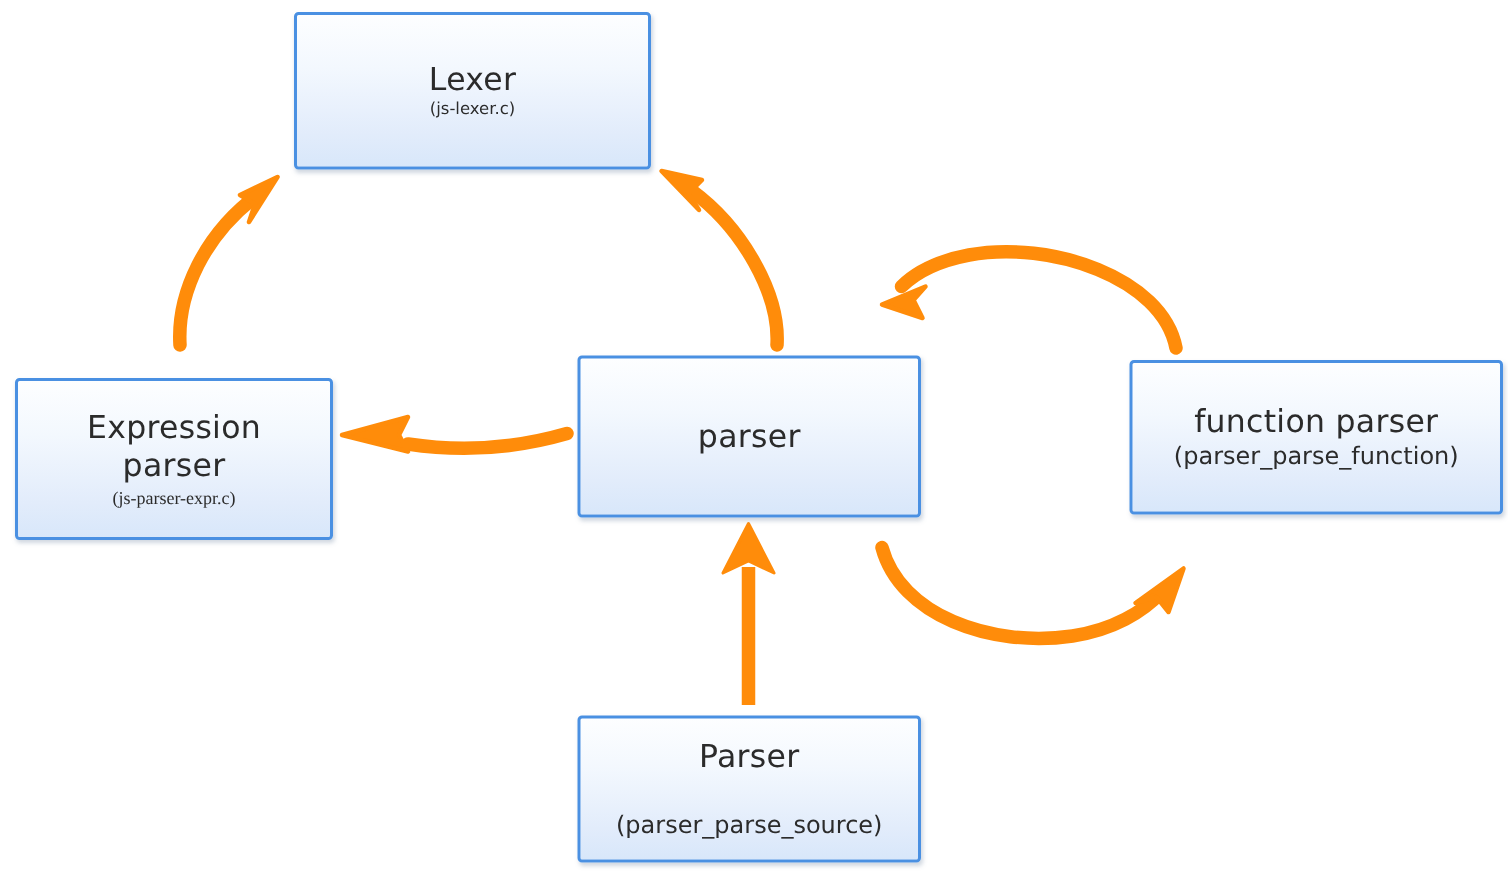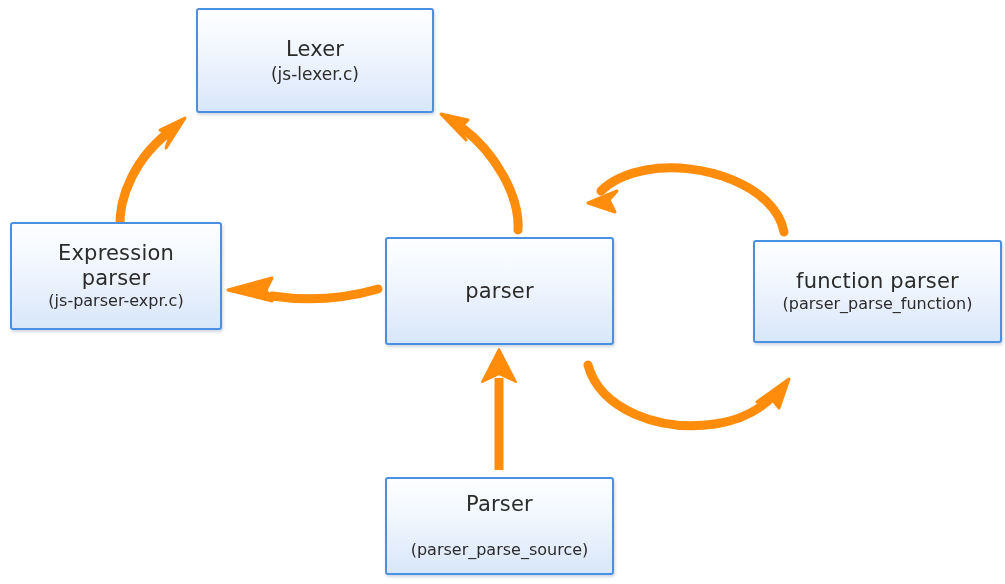--- a/index.html
+++ b/index.html
@@ -41,36 +41,36 @@
     text-align: center;
     color: #2b2b2b;
     line-height: 1.18;
   }
   .node-title {
     font-size: 21px;
     letter-spacing: 0.2px;
     white-space: nowrap;
   }
   .node-sub {
-    font-size: 17px;
+    font-size: 11px;
     letter-spacing: 0px;
     white-space: nowrap;
     margin-top: 2px;
   }
   
   #node-lexer      { left: 196px; top: 8px;   width: 238px; height: 105px; }
-  #node-expression { left: 10px;  top: 222px; width: 212px; height: 108px; }
+  #node-expression { left: 10px;  top: 252px; width: 212px; height: 108px; }
   #node-statement  { left: 385px; top: 237px; width: 229px; height: 108px; }
   #node-function   { left: 753px; top: 240px; width: 249px; height: 103px; text-align: center; }
   #node-parser     { left: 385px; top: 477px; width: 229px; height: 98px; }
 
   #node-function .node-title { font-size: 21px; }
   #node-function .node-sub   { font-size: 16px; }
   #node-parser .node-sub     { font-size: 16px; margin-top: 25px; }
-  #node-expression .node-sub { font-size: 16px; }
+  #node-expression .node-sub { font-size: 12px; font-family: Liberation Serif, serif; }
 </style>
 </head>
 <body>
 
 <div id="diagram-root">
 
   <svg id="arrow-layer" viewBox="0 0 1005 584" width="1005" height="584" xmlns="http://www.w3.org/2000/svg">
 
     <g>
       <path d="M 120 230 C 118 196, 136 156, 173 129" fill="none" stroke="#FF8C0A" stroke-width="9" stroke-linecap="round"></path>

